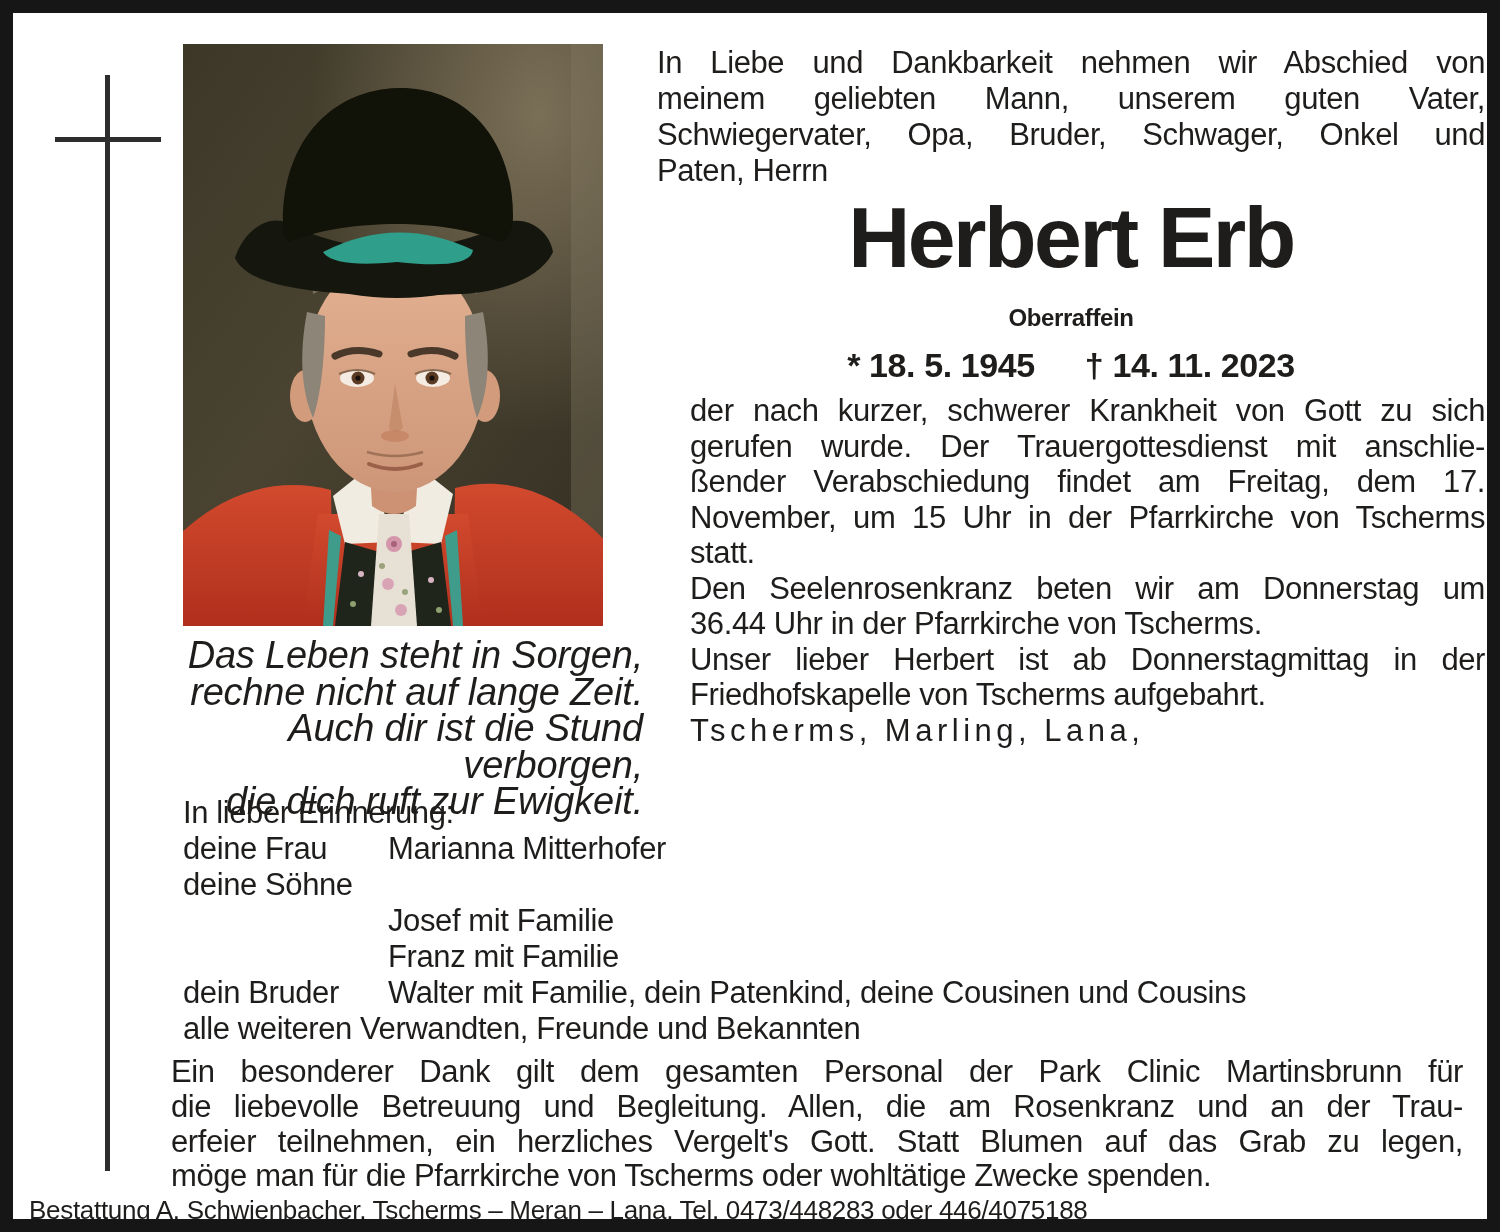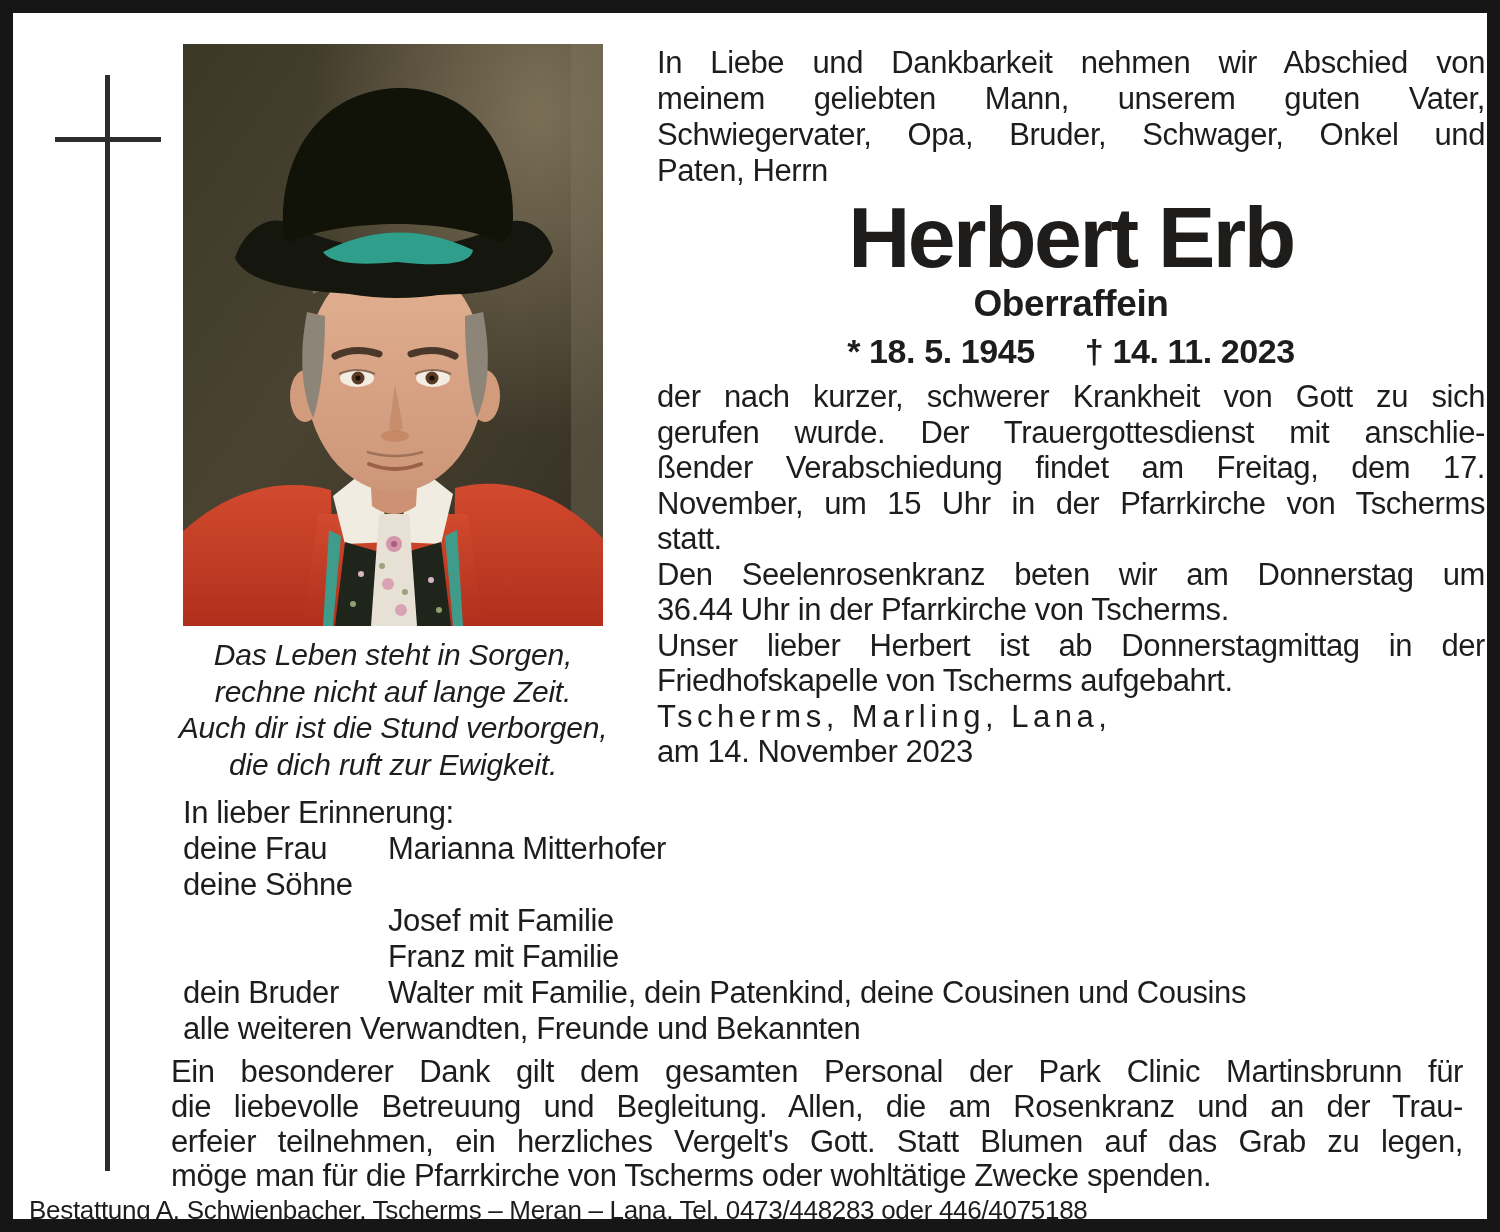--- a/index.html
+++ b/index.html
@@ -17,36 +17,36 @@
   .cross-v{position:absolute;left:92px;top:62px;width:5px;height:1096px;background:#2d2d2d;}
   .cross-h{position:absolute;left:42px;top:124px;width:106px;height:5px;background:#2d2d2d;}
 
   
   .photo{position:absolute;left:170px;top:31px;width:420px;height:582px;margin:0;}
   .photo svg{display:block;width:100%;height:100%;}
 
   
   .poem{
     position:absolute;left:130px;top:624px;width:500px;
-    font-style:italic;font-size:30px;line-height:36.5px;
-    text-align:center;letter-spacing:-0.2px;
+    font-style:italic;font-size:38px;line-height:36.5px;
+    text-align:right;letter-spacing:-0.2px;
   }
 
   
   .right-col{position:absolute;left:644px;top:32px;width:828px;}
   .body-text{font-size:31px;line-height:36px;letter-spacing:-0.4px;}
   .jl{text-align:justify;text-align-last:justify;}
   .ln{text-align:left;}
   .deceased-name{
     margin:12px 0 0 0;text-align:center;
     font-size:86px;line-height:72px;font-weight:bold;letter-spacing:-2.5px;
   }
-  .farm-name{margin-top:14px;text-align:center;font-size:37px;line-height:34px;font-weight:bold;letter-spacing:-0.4px;}
+  .farm-name{margin-top:28px;text-align:center;font-size:24px;line-height:34px;font-weight:bold;letter-spacing:-0.4px;}
   .dates{margin-top:12px;display:flex;justify-content:center;gap:50px;font-size:34px;line-height:36px;font-weight:bold;letter-spacing:-0.4px;}
-  .announcement{margin-top:10px;}
+  .announcement{margin-top:10px;margin-left:33px;}
   .announcement div{line-height:35.5px;}
   .places{letter-spacing:4.5px;}
 
   
   .remembrance{position:absolute;left:170px;top:782px;width:1300px;font-size:31px;line-height:36px;letter-spacing:-0.4px;}
   .rem-row{display:grid;grid-template-columns:205px 1fr;}
   .rem-name b{font-weight:normal;}
 
   
   .thanks{position:absolute;left:158px;top:1042px;width:1292px;font-size:31px;line-height:34.8px;letter-spacing:-0.4px;}
@@ -175,21 +175,20 @@
       <div class="jl">der nach kurzer, schwerer Krankheit von Gott zu sich</div>
       <div class="jl">gerufen wurde. Der Trauergottesdienst mit anschlie-</div>
       <div class="jl">ßender Verabschiedung findet am Freitag, dem 17.</div>
       <div class="jl">November, um 15 Uhr in der Pfarrkirche von Tscherms</div>
       <div class="ln">statt.</div>
       <div class="jl">Den Seelenrosenkranz beten wir am Donnerstag um</div>
       <div class="ln">36.44 Uhr in der Pfarrkirche von Tscherms.</div>
       <div class="jl">Unser lieber Herbert ist ab Donnerstagmittag in der</div>
       <div class="ln">Friedhofskapelle von Tscherms aufgebahrt.</div>
       <div class="ln places">Tscherms, Marling, Lana,</div>
-      <div class="ln">am 14. November 2023</div>
     </div>
   </div>
 
   <div class="remembrance">
     <div>In lieber Erinnerung:</div>
     <div class="rem-row">
       <span>deine Frau</span>
       <span class="rem-name"><b>Marianna Mitterhofer</b><span></span></span>
     </div>
     <div class="rem-row">

